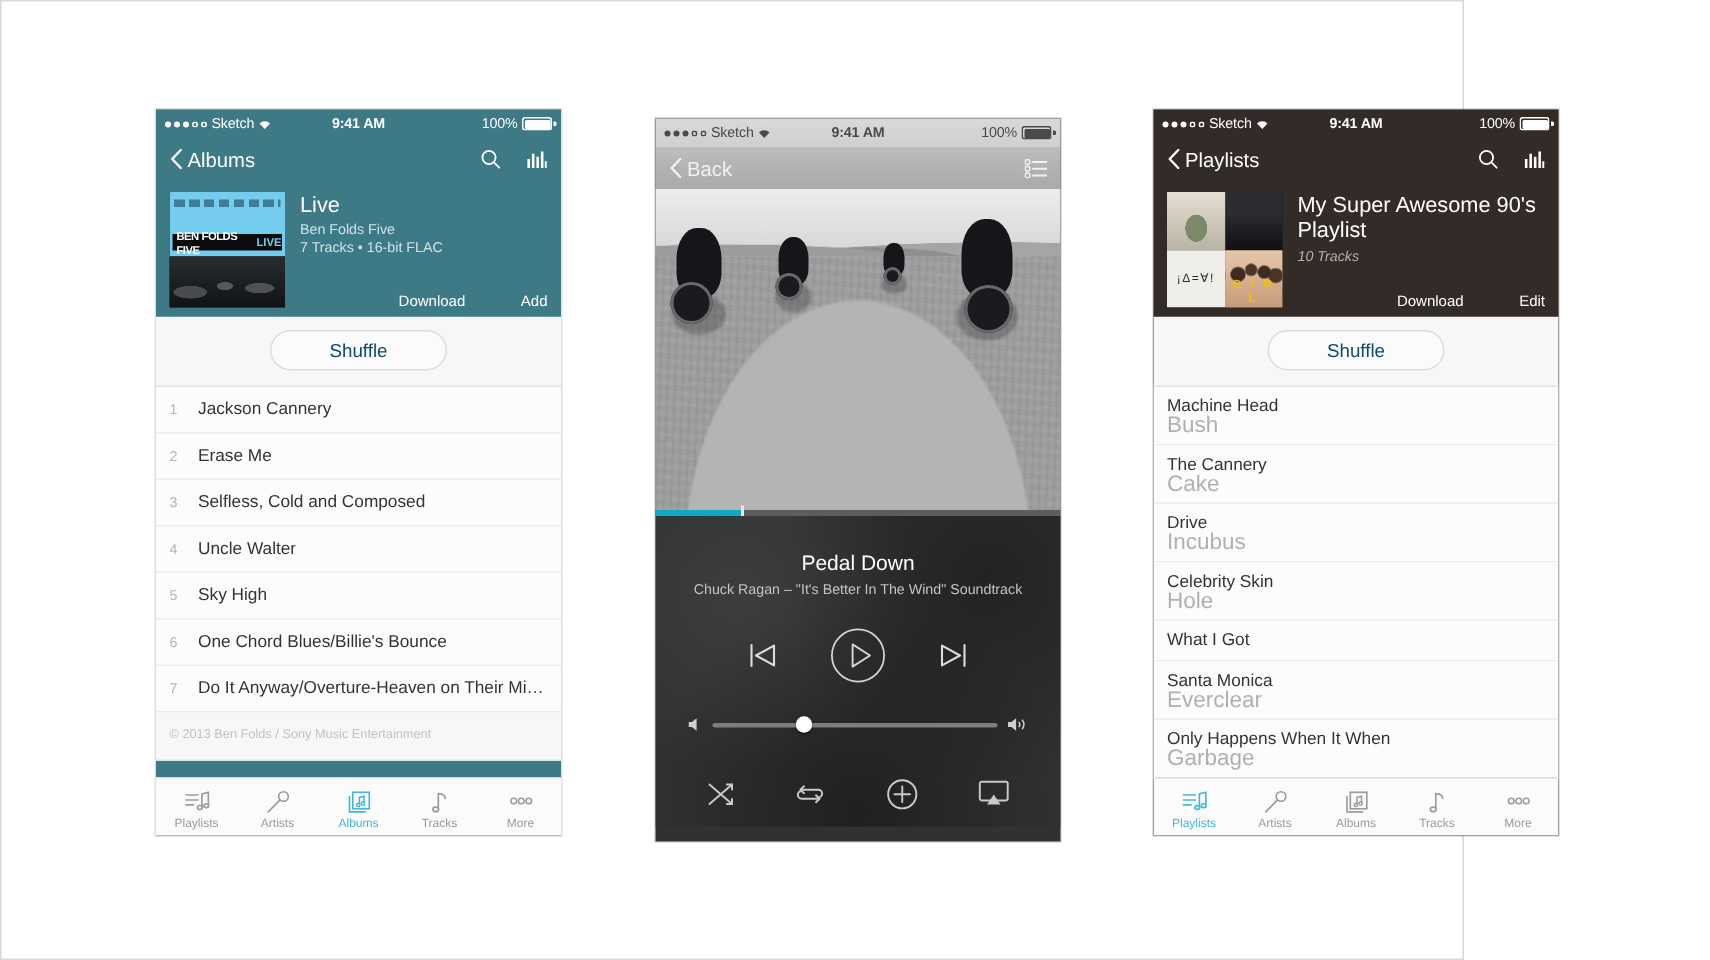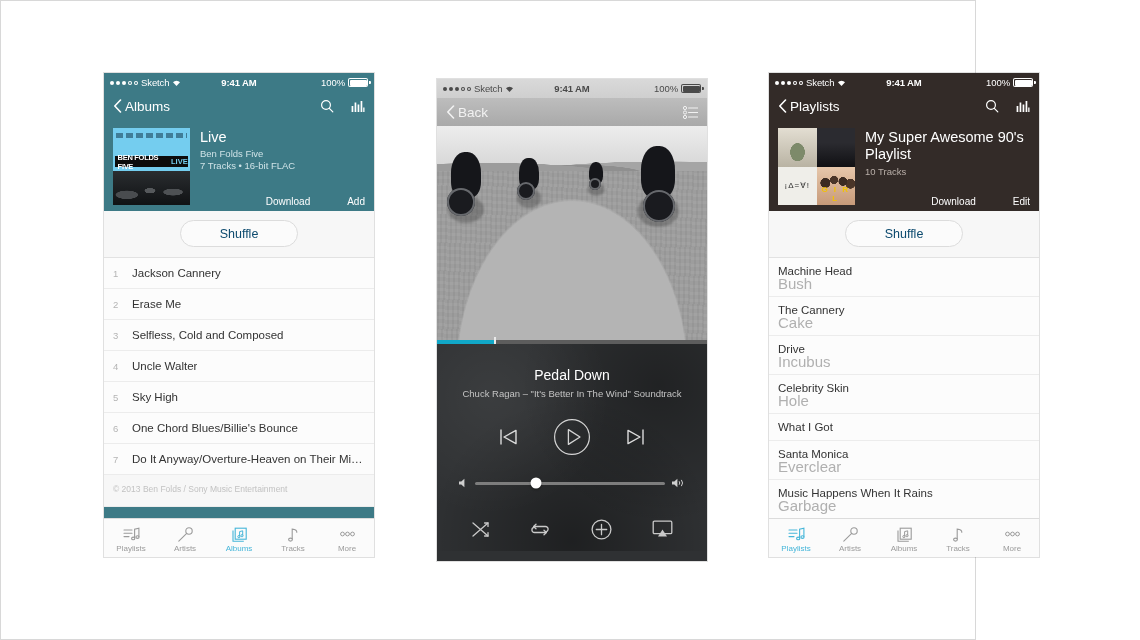--- a/index.html
+++ b/index.html
@@ -617,21 +617,21 @@
           <div class="g1"></div>
           <div class="g2"></div>
           <div class="g3">¡Δ=∀!</div>
           <div class="g4">
             <b>G I R L</b>
           </div>
         </div>
       </div>
       <div class="hero-info">
         <div class="hero-title" style="font-size:14.5px;line-height:17px;">My Super Awesome 90's Playlist</div>
-        <div class="hero-meta" style="color:#b9afa9;margin-top:3px;">10 Tracks</div>
+        <div class="hero-meta" style="color:#b9afa9;margin-top:3px;font-style:italic;">10 Tracks</div>
       </div>
       <div class="hero-actions" style="color:#ffffff;">
         <span>Download</span>
         <span>Edit</span>
       </div>
     </div>
 
     <div class="shuffle-wrap">
       <div class="shuffle-btn">Shuffle</div>
     </div>
@@ -654,21 +654,21 @@
         <div class="prow-s">Hole</div>
       </div>
       <div class="prow">
         <div class="prow-t">What I Got</div>
       </div>
       <div class="prow">
         <div class="prow-t">Santa Monica</div>
         <div class="prow-s">Everclear</div>
       </div>
       <div class="prow">
-        <div class="prow-t">Music Happens When It Rains</div>
+        <div class="prow-t">Only Happens When It When</div>
         <div class="prow-s">Garbage</div>
       </div>
     </div>
 
     <div class="tabbar">
       <div class="tab active">
         <span class="tab-ico">
           <svg class="svgi" width="17" height="16" viewBox="0 0 17 16">
               <path d="M1 3h8M1 6.3h8M1 9.6h5" stroke="currentColor" stroke-width="1.1" stroke-linecap="round"></path>
               <path d="M11.6 11V2.3l4.3-1.1v8.6" stroke="currentColor" stroke-width="1.1" fill="none"></path>

